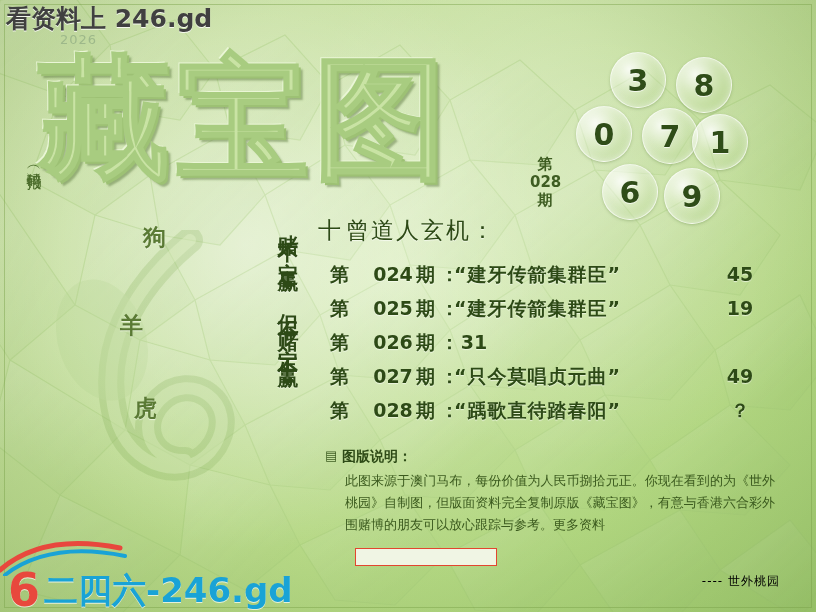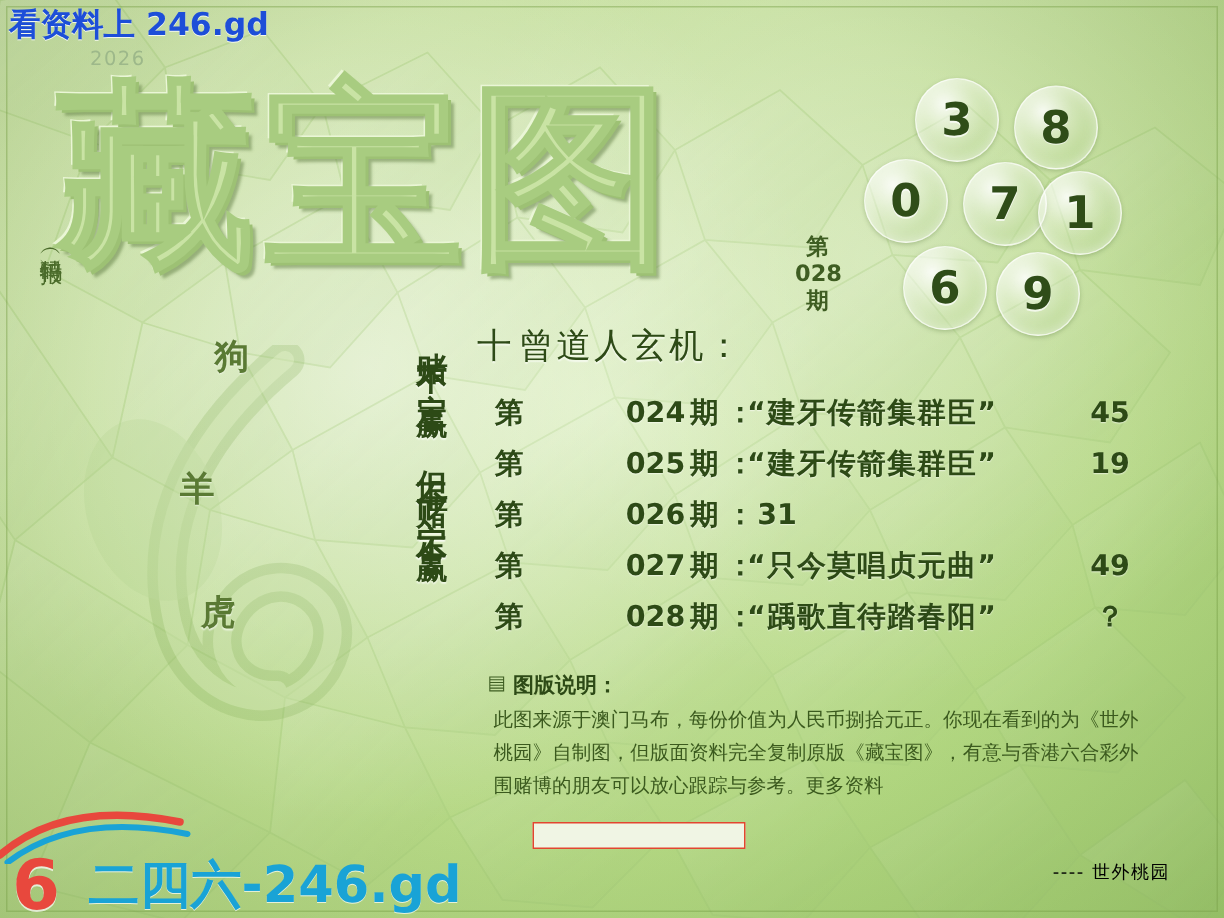--- a/index.html
+++ b/index.html
@@ -24,41 +24,40 @@
     pointer-events:none;
   }
   .frame{
     position:absolute;left:4px;top:4px;right:4px;bottom:4px;
     border:1px solid rgba(120,160,70,.45);
     pointer-events:none;
   }
   
   .topmark{
     position:absolute;left:6px;top:2px;
-    font-size:21px;font-weight:bold;color:#1d4ed8;
+    font-size:25px;font-weight:bold;color:#404040;
     letter-spacing:0px;text-shadow:0 1px 0 rgba(255,255,255,.8);
     font-family:"DejaVu Sans","Liberation Sans",sans-serif;
   }
   .topyear{
     position:absolute;left:60px;top:32px;
     font-size:13px;color:#9db88a;letter-spacing:1px;
   }
   
   .botmark{
     position:absolute;left:8px;bottom:2px;
     display:flex;align-items:flex-end;gap:4px;
   }
   .botmark .six{
     font-size:46px;font-weight:bold;color:#e8483d;line-height:40px;
     text-shadow:0 1px 0 rgba(255,255,255,.7);
   }
   .botmark .txt{
     font-size:34px;font-weight:bold;color:#19a3d6;line-height:40px;
     text-shadow:0 1px 0 rgba(255,255,255,.7);
-    margin-left:15px;
   }
   .swoosh{
     position:absolute;left:0px;bottom:36px;width:150px;height:40px;
   }
   
   .bigtitle{
     position:absolute;left:38px;top:38px;width:470px;height:160px;
     display:flex;align-items:center;justify-content:flex-start;gap:6px;
   }
   .bigtitle span{
@@ -110,36 +109,36 @@
   }
   .xuanji .cross{color:#2d4a16;margin-right:3px;}
   .rows{position:absolute;left:330px;top:262px;width:430px;}
   .row{
     display:flex;align-items:baseline;
     height:34px;
     font-size:19px;font-weight:bold;color:#2d4a16;
     text-shadow:0 1px 1px rgba(255,255,255,.6);
   }
   .row .lbl{width:40px;}
-  .row .num{width:46px;text-align:center;margin-left:44px;}
+  .row .num{width:46px;text-align:center;}
   .row .qi{width:24px;}
   .row .colon{width:14px;}
   .row .phrase{flex:1;letter-spacing:1px;}
   .row .ans{width:40px;text-align:center;font-size:19px;}
   
   .noteicon{
     position:absolute;left:325px;top:448px;
     font-size:13px;color:#3e5d22;
   }
   .notetitle{
     position:absolute;left:342px;top:448px;
     font-size:14px;font-weight:bold;color:#2d4a16;text-align:right;
   }
   .notebody{
-    position:absolute;left:329px;top:470px;width:430px;
+    position:absolute;left:345px;top:470px;width:430px;
     font-size:13px;line-height:22px;color:#3b5a1e;
     text-align:justify;
   }
   .redact{
     position:absolute;left:355px;top:548px;width:140px;height:16px;
     background:#f0f5e4;border:1px solid #e2462f;
   }
   .sign{
     position:absolute;right:36px;bottom:22px;
     font-size:12px;color:#000000;letter-spacing:1px;

